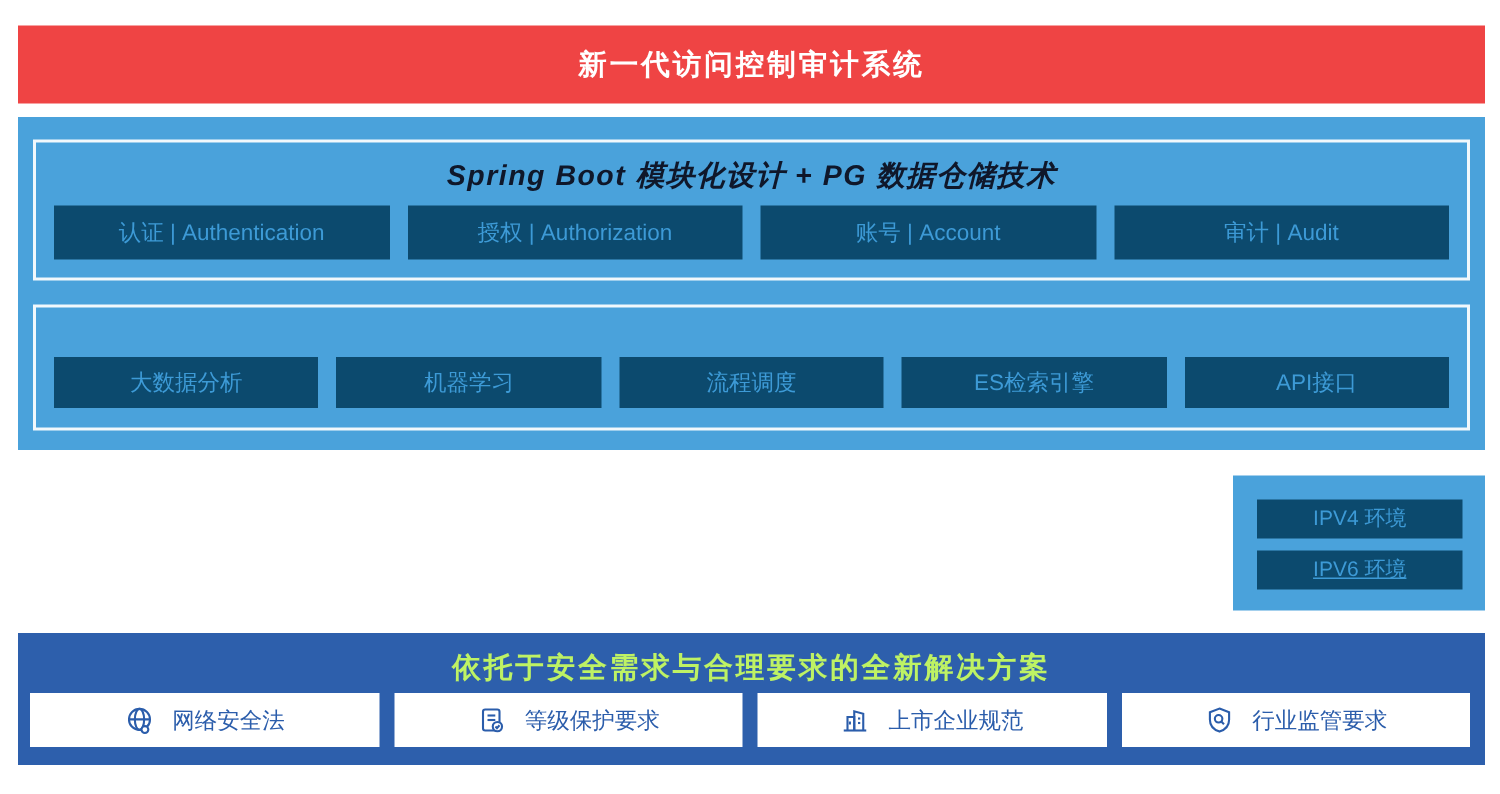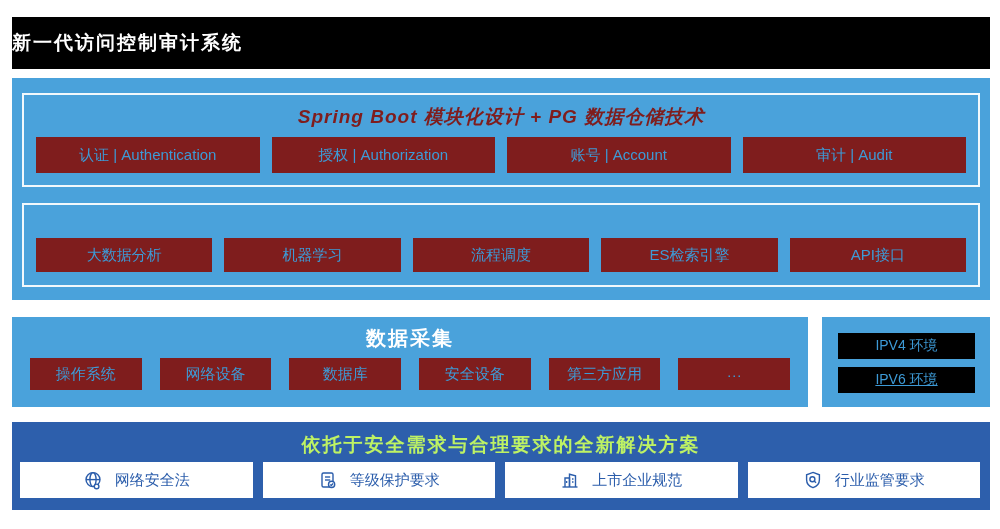--- a/index.html
+++ b/index.html
@@ -6,48 +6,48 @@
   html, body { background: #ffffff; }
   body {
     font-family: "Liberation Sans", "DejaVu Sans", sans-serif;
     width: 1000px; height: 529px; position: relative; overflow: hidden;
   }
   .page { position: absolute; inset: 0; width: 1000px; height: 529px; background: #ffffff; }
 
   
   .banner {
     position: absolute; left: 12px; top: 17px; width: 978px; height: 52px;
-    background: #000000; display: flex; align-items: center; 
+    background: #ef4444; display: flex; align-items: center; justify-content: center;
   }
   .banner-title { color: #ffffff; font-size: 19px; font-weight: bold; letter-spacing: 2px; }
 
   
   .platform {
     position: absolute; left: 12px; top: 78px; width: 978px; height: 222px;
     background: #4AA2DB;
   }
   .inner-box {
     position: absolute; left: 10px; width: 958px;
     border: 2px solid rgba(255,255,255,0.92);
   }
   .sb-box { top: 15px; height: 94px; }
   .da-box { top: 125px; height: 84px; }
   .inner-title {
-    color: #7f1d1d; font-size: 19px; font-weight: bold; text-align: center;
+    color: #0f172a; font-size: 19px; font-weight: bold; text-align: center;
     letter-spacing: 1px; margin-top: 9px;
   }
   .sb-title { font-style: italic; }
   .da-title { margin-top: 6px; }
   .module-row {
     position: absolute; left: 12px; right: 12px; bottom: 12px; height: 36px;
     display: flex; gap: 12px;
   }
   .da-row { bottom: 13px; height: 34px; }
   .white-box {
-    flex: 1; background: #7f1d1d; display: flex; align-items: center; justify-content: center;
+    flex: 1; background: #0c4a6e; display: flex; align-items: center; justify-content: center;
     color: #3D9AD6; font-size: 15px; white-space: nowrap;
   }
 
   
   .collection {
     position: absolute; left: 12px; top: 317px; width: 796px; height: 90px;
     background: #4AA2DB;
   }
   .collection-title {
     color: #ffffff; font-size: 20px; font-weight: bold; text-align: center;
@@ -58,21 +58,21 @@
     display: flex; gap: 18px;
   }
 
   
   .env {
     position: absolute; left: 822px; top: 317px; width: 168px; height: 90px;
     background: #4AA2DB;
   }
   .env-item {
     position: absolute; left: 16px; right: 15px; height: 26px;
-    background: #000000; display: flex; align-items: center; justify-content: center;
+    background: #0c4a6e; display: flex; align-items: center; justify-content: center;
     color: #3D9AD6; font-size: 14px;
   }
   .env-item.ipv4 { top: 16px; }
   .env-item.ipv6 { top: 50px; text-decoration: underline; }
 
   
   .solution {
     position: absolute; left: 12px; top: 422px; width: 978px; height: 88px;
     background: #2D5FAC;
   }
@@ -116,31 +116,20 @@
         <div class="white-box">大数据分析</div>
         <div class="white-box">机器学习</div>
         <div class="white-box">流程调度</div>
         <div class="white-box">ES检索引擎</div>
         <div class="white-box">API接口</div>
       </div>
     </div>
 
   </div>
 
-  <div class="collection">
-    <div class="collection-title">数据采集</div>
-    <div class="collection-row">
-      <div class="white-box">操作系统</div>
-      <div class="white-box">网络设备</div>
-      <div class="white-box">数据库</div>
-      <div class="white-box">安全设备</div>
-      <div class="white-box">第三方应用</div>
-      <div class="white-box">···</div>
-    </div>
-  </div>
 
   <div class="env">
     <div class="env-item ipv4">IPV4 环境</div>
     <div class="env-item ipv6">IPV6 环境</div>
   </div>
 
   <div class="solution">
     <div class="solution-title">依托于安全需求与合理要求的全新解决方案</div>
     <div class="solution-row">
 

